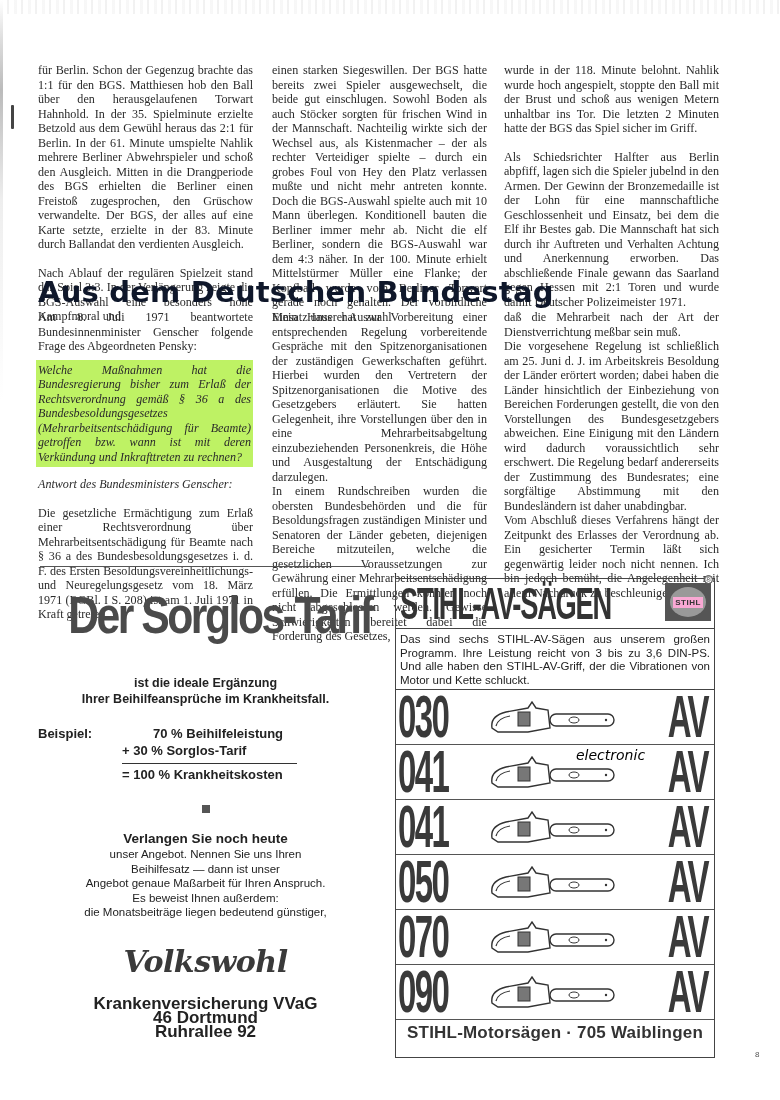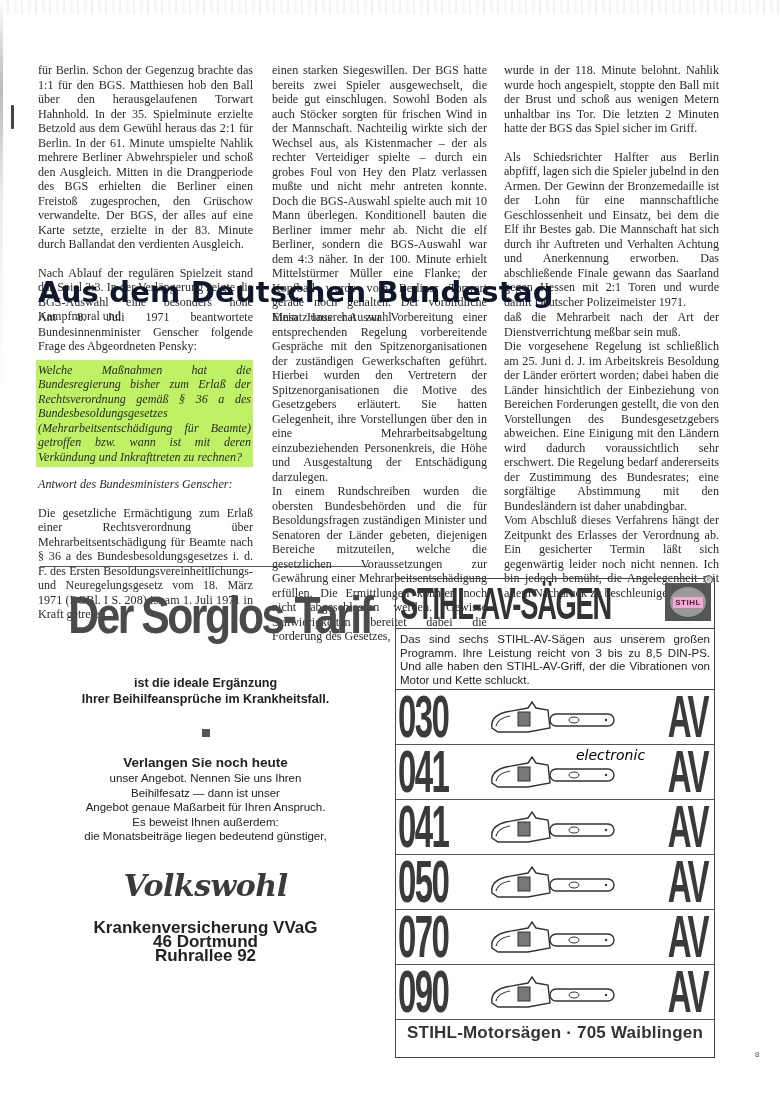--- a/index.html
+++ b/index.html
@@ -106,20 +106,27 @@
   </div>
 </section>
 
 <div class="ad-top-rule"></div>
 <div class="ad-sorglos">
   <div class="sorglos-title">Der Sorglos-Tarif</div>
   <div class="sorglos-sub">
     <div>ist die ideale Ergänzung</div>
     <div>Ihrer Beihilfeansprüche im Krankheitsfall.</div>
   </div>
+  <div class="calc">
+    <span class="lbl">Beispiel:</span>
+    <div class="r1">70 % Beihilfeleistung</div>
+    <div class="r2">+  30 % Sorglos-Tarif</div>
+    <div class="rule"></div>
+    <div class="r3">= 100 % Krankheitskosten</div>
+  </div>
   <div class="sq"></div>
   <div class="ask-title">Verlangen Sie noch heute</div>
   <div class="ask-body">
     <div>unser Angebot. Nennen Sie uns Ihren</div>
     <div>Beihilfesatz — dann ist unser</div>
     <div>Angebot genaue Maßarbeit für Ihren Anspruch.</div>
     <div>Es beweist Ihnen außerdem:</div>
     <div>die Monatsbeiträge liegen bedeutend günstiger,</div>
   </div>
   <div class="logo-script">Volkswohl</div>
@@ -133,21 +140,21 @@
 <div class="ad-stihl">
   <div class="stihl-head">
     <div class="stihl-title">STIHL-AV-SÄGEN</div>
     <div class="stihl-logo">
       <span class="reg">®</span>
       <div class="oval">
         <span class="word">STIHL</span>
       </div>
     </div>
   </div>
-  <div class="stihl-desc">Das sind sechs STIHL-AV-Sägen aus unserem großen Programm. Ihre Leistung reicht von 3 bis zu 8,5 DIN-PS. Und alle haben den STIHL-AV-Griff, der die Vibrationen von Motor und Kette schluckt.</div>
+  <div class="stihl-desc">Das sind sechs STIHL-AV-Sägen aus unserem großen Programm. Ihre Leistung reicht von 3 bis zu 3,6 DIN-PS. Und alle haben den STIHL-AV-Griff, der die Vibrationen von Motor und Kette schluckt.</div>
   <div id="models">
       <div class="model-row">
         <div class="model-num">030</div>
         <div class="saw"><svg viewBox="0 0 130 40" width="130" height="40">
             <path d="M4 30 Q2 18 18 14 L40 10 L44 4 L48 10 L60 12 L62 30 L40 34 L10 34 Z" fill="#fff" stroke="#333" stroke-width="1.4"></path>
             <path d="M8 28 Q10 20 22 18" fill="none" stroke="#333" stroke-width="1.2"></path>
             <rect x="30" y="14" width="12" height="14" fill="#777" stroke="#333"></rect>
             <rect x="62" y="16" width="64" height="12" rx="6" fill="#fff" stroke="#333" stroke-width="1.4"></rect>
             <ellipse cx="86" cy="22" rx="5" ry="3" fill="none" stroke="#333"></ellipse>
             <circle cx="118" cy="22" r="1.2" fill="#333"></circle>

